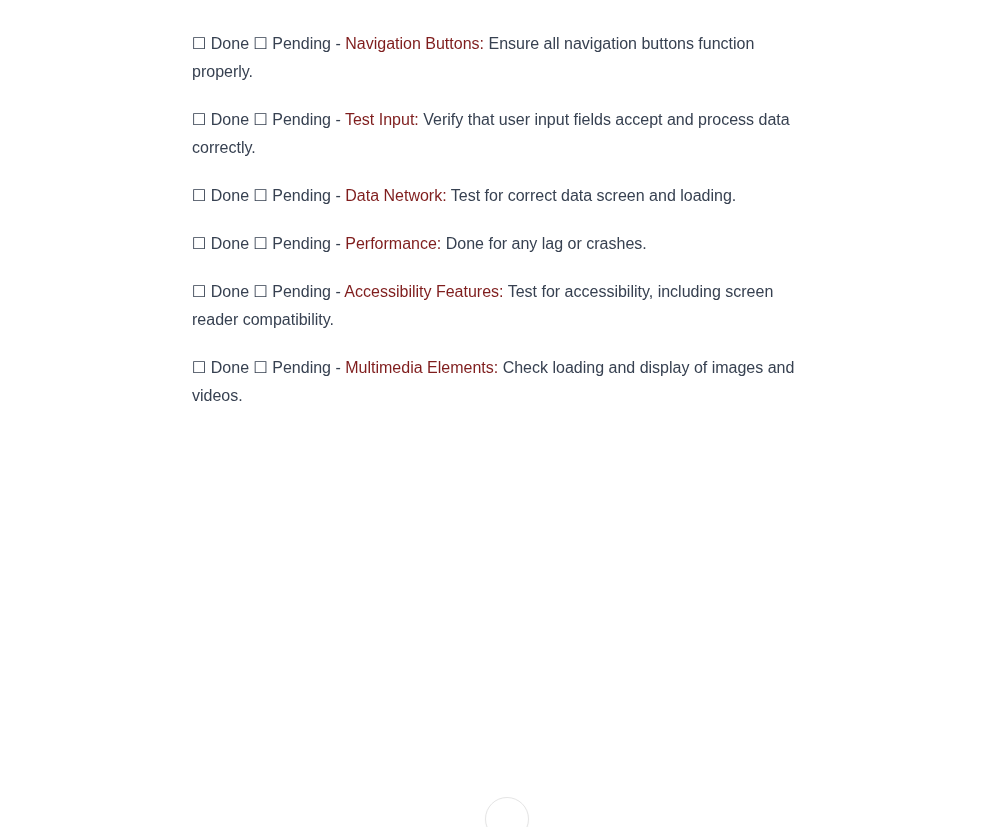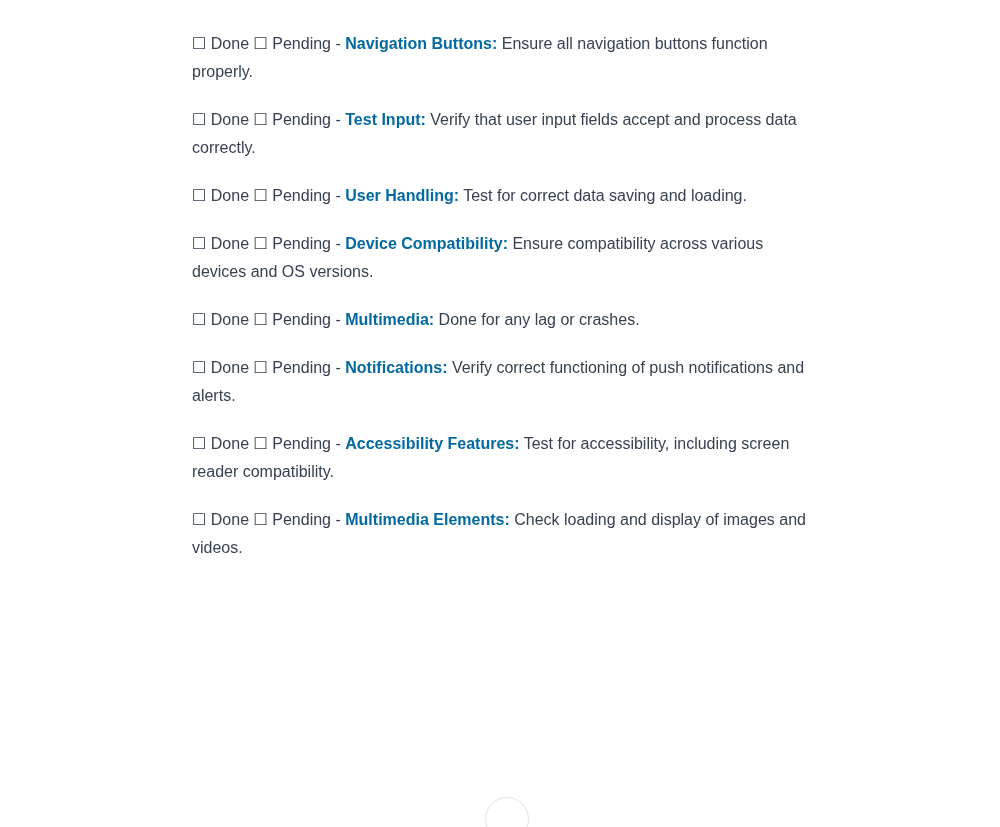--- a/index.html
+++ b/index.html
@@ -24,22 +24,22 @@
     margin: 0 0 20px 0;
     font-size: 16px;
     line-height: 28px;
     color: #374151;
     font-weight: 400;
   }
   .item:last-child {
     margin-bottom: 4px;
   }
   .item strong {
-    color: #0369a1;
-    font-weight: 700;
+    color: #7f1d1d;
+    font-weight: 400;
   }
   .scroll-btn {
     position: absolute;
     left: 485px;
     top: 797px;
     width: 44px;
     height: 44px;
     border: 1px solid #e5e5e5;
     border-radius: 50%;
     background: #ffffff;
@@ -76,49 +76,35 @@
     <span>☐ Pending</span>
     <span>-</span>
     <strong>Test Input:</strong>
     <span>Verify that user input fields accept and process data correctly.</span>
   </p>
 
   <p class="item">
     <span>☐ Done</span>
     <span>☐ Pending</span>
     <span>-</span>
-    <strong>User Handling:</strong>
-    <span>Test for correct data saving and loading.</span>
+    <strong>Data Network:</strong>
+    <span>Test for correct data screen and loading.</span>
   </p>
+
 
 
 
   <p class="item">
     <span>☐ Done</span>
     <span>☐ Pending</span>
     <span>-</span>
-    <strong>Device Compatibility:</strong>
-    <span>Ensure compatibility across various devices and OS versions.</span>
-  </p>
-
-  <p class="item">
-    <span>☐ Done</span>
-    <span>☐ Pending</span>
-    <span>-</span>
-    <strong>Multimedia:</strong>
+    <strong>Performance:</strong>
     <span>Done for any lag or crashes.</span>
   </p>
 
-  <p class="item">
-    <span>☐ Done</span>
-    <span>☐ Pending</span>
-    <span>-</span>
-    <strong>Notifications:</strong>
-    <span>Verify correct functioning of push notifications and alerts.</span>
-  </p>
 
 
   <p class="item">
     <span>☐ Done</span>
     <span>☐ Pending</span>
     <span>-</span>
     <strong>Accessibility Features:</strong>
     <span>Test for accessibility, including screen reader compatibility.</span>
   </p>
 

